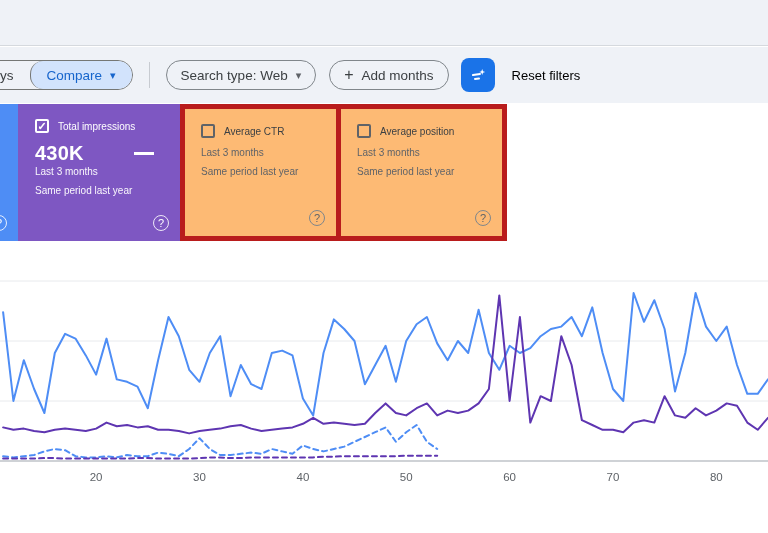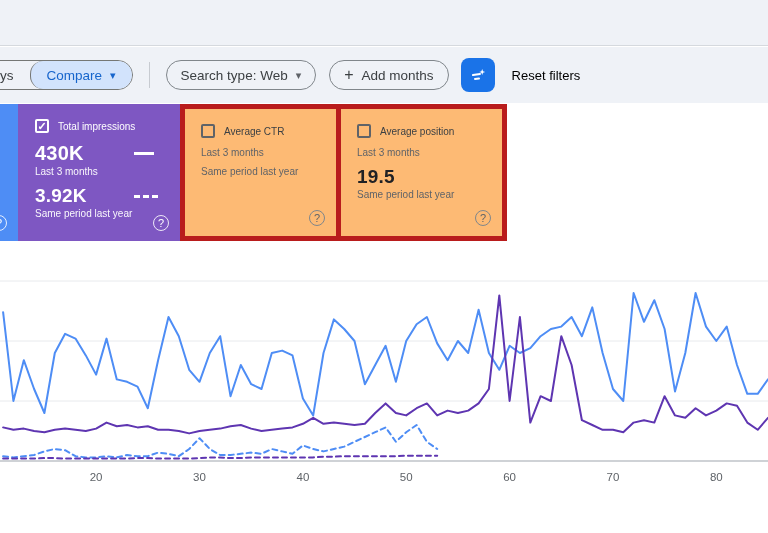--- a/index.html
+++ b/index.html
@@ -118,45 +118,40 @@
         <div class="cb checked">
           <span>✓</span>
         </div>
         <div class="card-title">Total impressions</div>
       </div>
       <div class="val-row">
         <div class="metric-val">430K</div>
         <div class="line-ind"></div>
       </div>
       <div class="period">Last 3 months</div>
-      <div class="val-row">
-        <div class="metric-val" style="font-size:19px;">3.92K</div>
-        <div class="dash-ind"></div>
-      </div>
       <div class="period">Same period last year</div>
       <div class="help">?</div>
     </div>
 
     <div class="card card-white card-ctr">
       <div class="card-title-row">
         <div class="cb empty"></div>
         <div class="card-title">Average CTR</div>
       </div>
       <div class="period">Last 3 months</div>
       <div class="period">Same period last year</div>
       <div class="help">?</div>
     </div>
 
     <div class="card card-white card-pos">
       <div class="card-title-row">
         <div class="cb empty"></div>
         <div class="card-title">Average position</div>
       </div>
       <div class="period">Last 3 months</div>
-      <div class="metric-val" style="font-size:19px;">19.5</div>
       <div class="period">Same period last year</div>
       <div class="help">?</div>
     </div>
   </div>
 
   <svg class="chart-svg" viewBox="0 0 768 230">
       <line x1="0" x2="768" y1="141.0" y2="141.0" stroke="#e8eaed" stroke-width="1"></line>
       <line x1="0" x2="768" y1="81.0" y2="81.0" stroke="#e8eaed" stroke-width="1"></line>
       <line x1="0" x2="768" y1="21.0" y2="21.0" stroke="#e8eaed" stroke-width="1"></line>
       <line x1="0" x2="768" y1="201" y2="201" stroke="#bfc3c8" stroke-width="1.5"></line>

